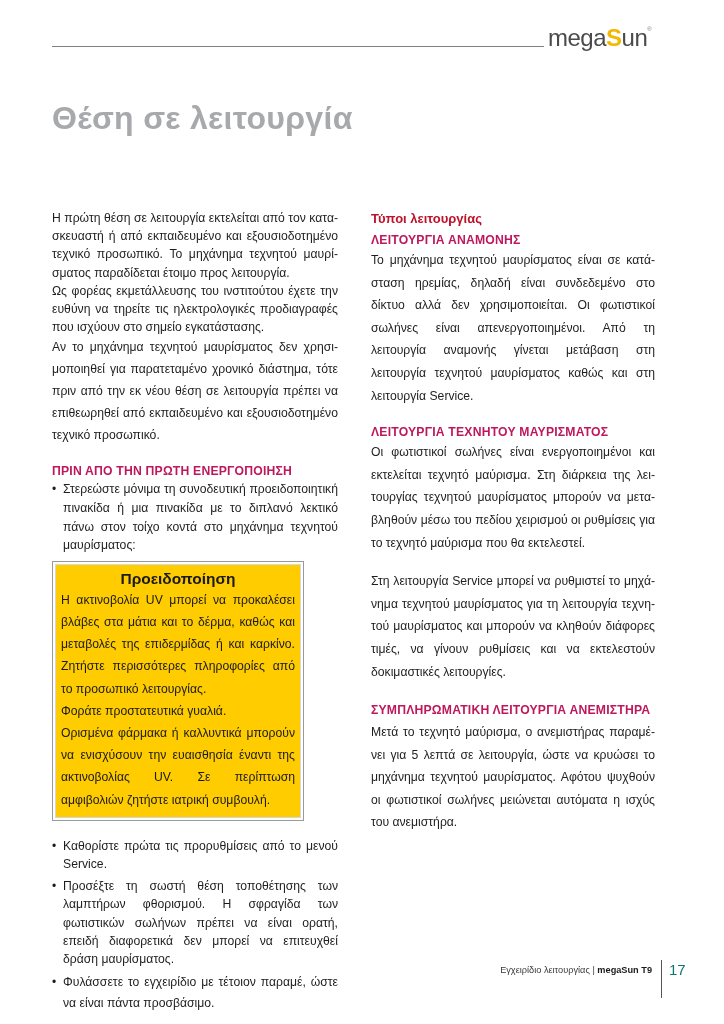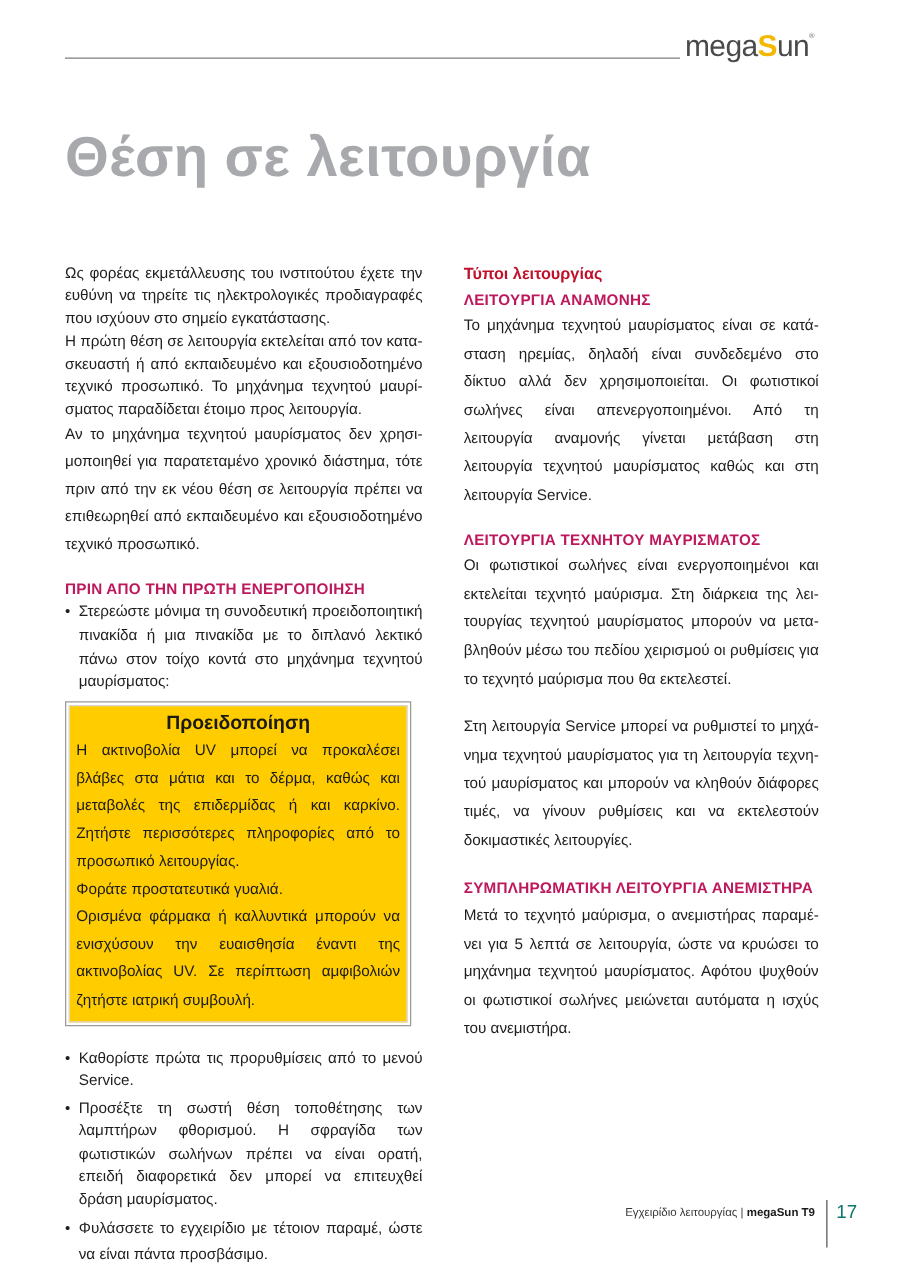--- a/index.html
+++ b/index.html
@@ -11,21 +11,21 @@
     position: absolute; left: 52px; top: 46px; width: 492px; height: 0;
     border-top: 1.2px solid #7f7f7f;
   }
   .logo {
     position: absolute; left: 548px; top: 24px; font-size: 24px;
     color: #4a4a4a; letter-spacing: -0.5px; font-family: "Liberation Sans", sans-serif;
   }
   .logo .s { color: #f5b800; font-weight: bold; }
   .logo .reg { font-size: 6px; vertical-align: top; position: relative; top: 2px; color: #777; }
   .page-title {
-    position: absolute; left: 52px; top: 100px; font-size: 45px; font-weight: bold;
+    position: absolute; left: 52px; top: 100px; font-size: 32px; font-weight: bold;
     color: #a7a9ac; margin: 0; letter-spacing: 0.3px;
   }
   .col { position: absolute; font-size: 12.2px; line-height: 18.2px; color: #1e1e1e; }
   .col-left { left: 52px; top: 209px; width: 286px; }
   .col-right { left: 371px; top: 207px; width: 284px; }
   .just { text-align: justify; }
   p { margin: 0; }
   .para { margin-bottom: 0; }
   .para.tail { line-height: 22px; }
   .subhead {
@@ -34,21 +34,21 @@
   }
   .gap-20 { height: 16px; }
   ul.bullets { list-style: none; margin: 0; padding: 0; }
   ul.bullets li {
     position: relative; padding-left: 11px; text-align: justify; margin-bottom: 4px;
   }
   ul.bullets li .dot {
     position: absolute; left: 0; top: 0; font-size: 12px;
   }
   .warn-box {
-    margin-top: 6px; margin-left: 0; width: 277px;
+    margin-top: 6px; margin-left: 0; width: 252px;
     border: 1px solid #9a9a9a; padding: 2px; box-sizing: border-box; background: #fff;
   }
   .warn-inner {
     background: #ffcc00; border: 1px solid #d8d8d8; padding: 4px 5px 6px 5px;
     line-height: 22.2px;
   }
   .warn-title {
     text-align: center; font-weight: bold; font-size: 15.5px; line-height: 20px; color: #1a1a1a;
     margin: 0 0 0 0;
   }
@@ -71,22 +71,22 @@
 </style>
 </head>
 <body>
 
 <div class="top-rule"></div>
 <div class="logo"><span>mega</span><span class="s">S</span><span>un</span><span class="reg">®</span></div>
 
 <h1 class="page-title">Θέση σε λειτουργία</h1>
 
 <div class="col col-left">
+  <p class="para just">Η πρώτη θέση σε λειτουργία εκτελείται από τον κατα­σκευαστή ή από εκπαιδευμένο και εξουσιοδοτημένο τεχνικό προσωπικό. Το μηχάνημα τεχνητού μαυρί­σματος παραδίδεται έτοιμο προς λειτουργία.</p>
   <p class="para just">Ως φορέας εκμετάλλευσης του ινστιτούτου έχετε την ευθύνη να τηρείτε τις ηλεκτρολογικές προδιαγραφές που ισχύουν στο σημείο εγκατάστασης.</p>
-  <p class="para just">Η πρώτη θέση σε λειτουργία εκτελείται από τον κατα­σκευαστή ή από εκπαιδευμένο και εξουσιοδοτημένο τεχνικό προσωπικό. Το μηχάνημα τεχνητού μαυρί­σματος παραδίδεται έτοιμο προς λειτουργία.</p>
   <p class="para just tail">Αν το μηχάνημα τεχνητού μαυρίσματος δεν χρησι­μοποιηθεί για παρατεταμένο χρονικό διάστημα, τότε πριν από την εκ νέου θέση σε λειτουργία πρέπει να επιθεωρηθεί από εκπαιδευμένο και εξουσιοδοτημένο τεχνικό προσωπικό.</p>
   <div class="gap-20"></div>
   <p class="subhead">ΠΡΙΝ ΑΠΟ ΤΗΝ ΠΡΩΤΗ ΕΝΕΡΓΟΠΟΙΗΣΗ</p>
   <ul class="bullets">
     <li style="line-height:18.6px;"><span class="dot">•</span><span>Στερεώστε μόνιμα τη συνοδευτική προειδοποιη­τική πινακίδα ή μια πινακίδα με το διπλανό λεκτικό πάνω στον τοίχο κοντά στο μηχάνημα τεχνητού μαυρίσματος:</span></li>
   </ul>
   <div class="warn-box">
     <div class="warn-inner">
       <p class="warn-title">Προειδοποίηση</p>
       <p class="warn-text">Η ακτινοβολία UV μπορεί να προκαλέσει βλάβες στα μάτια και το δέρμα, καθώς και μεταβολές της επιδερμίδας ή και καρκίνο. Ζητήστε περισσότερες πληροφορίες από το προσωπικό λειτουργίας.</p>

